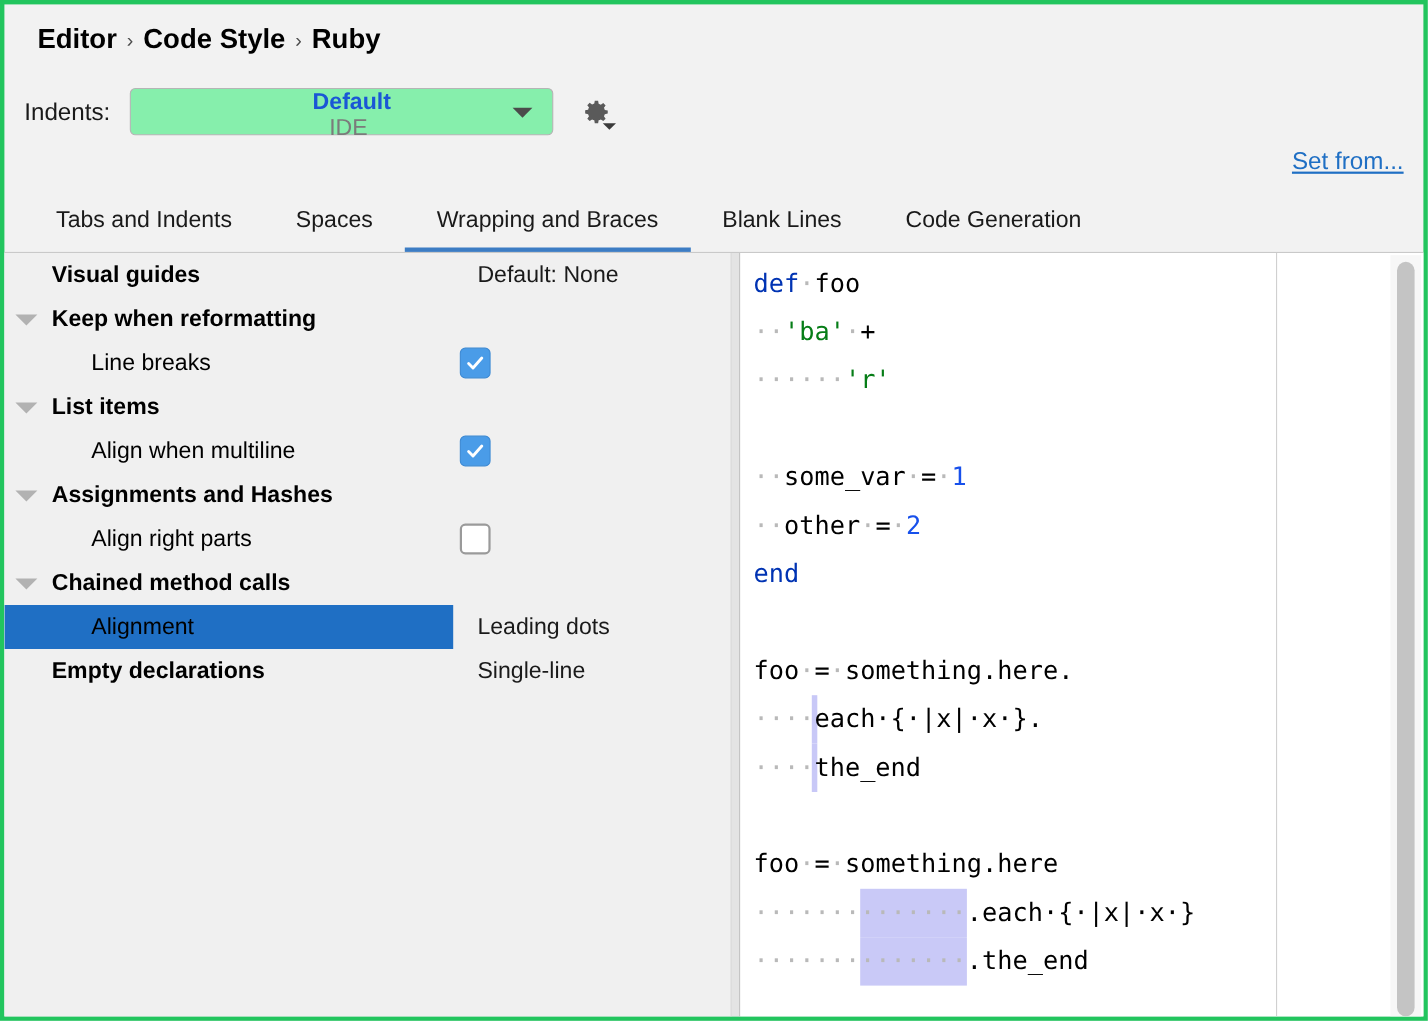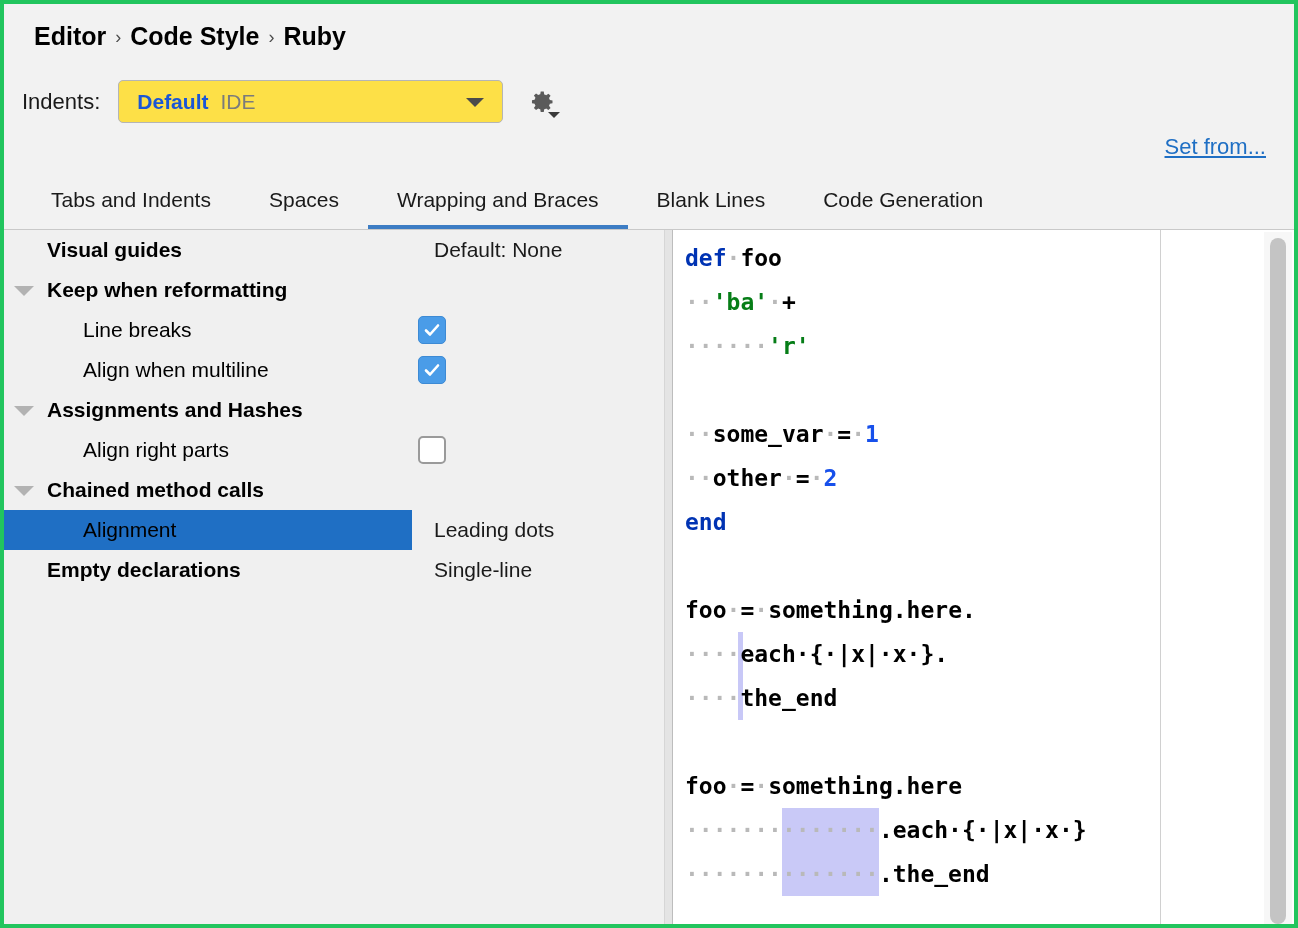--- a/index.html
+++ b/index.html
@@ -54,27 +54,28 @@
     align-items: center;
   }
   .scheme-label {
     font-size: 22px;
     color: #1a1a1a;
     margin-right: 18px;
   }
   .combo {
     width: 385px;
     height: 43px;
-    background: #fde047;
+    background: #86efac;
     border: 1px solid #b5b5b5;
     border-radius: 5px;
     display: flex;
     align-items: center;
     position: relative;
     box-sizing: border-box;
+    flex-direction: column;
   }
   .combo .combo-main {
     font-size: 21px;
     font-weight: bold;
     color: #1a56d6;
     margin-left: 18px;
   }
   .combo .combo-sub {
     font-size: 21px;
     color: #7b7b7b;
@@ -107,21 +108,21 @@
     width: 0;
     height: 0;
     border-left: 6px solid transparent;
     border-right: 6px solid transparent;
     border-top: 6px solid #3a3a3a;
   }
 
   
   .setfrom {
     position: absolute;
-    right: 28px;
+    right: 18px;
     top: 130px;
     font-size: 22px;
     color: #1f6fc4;
     white-space: nowrap;
   }
 
   
   .tabs {
     position: absolute;
     left: 0;
@@ -253,21 +254,20 @@
     top: 0;
     right: 0;
     bottom: 0;
     font-family: "DejaVu Sans Mono", "Liberation Mono", monospace;
     font-size: 23px;
     line-height: 44px;
     white-space: pre;
     padding-top: 6px;
     color: #000;
     overflow: hidden;
-    font-weight: bold;
   }
   .code .ln { position: relative; height: 44px; padding-left: 12px; }
   .kw  { color: #0033b3; }
   .str { color: #067d17; }
   .num { color: #1750eb; }
   .ws  { color: #b9b9b9; }
   .hl-vert {
     position: absolute;
     top: 0;
     height: 44px;
@@ -358,20 +358,24 @@
         </div>
         <div class="trow">
           <div class="tlabel lvl1">Line breaks</div>
           <div class="cbox on">
             <svg width="20" height="20" viewBox="0 0 20 20">
               <path d="M4 10.5 L8 14.5 L16 5.5" stroke="#ffffff" stroke-width="2.6" fill="none" stroke-linecap="round" stroke-linejoin="round"></path>
             </svg>
           </div>
         </div>
         <div class="trow">
+          <div class="tri"></div>
+          <div class="tlabel lvl0">List items</div>
+        </div>
+        <div class="trow">
           <div class="tlabel lvl1">Align when multiline</div>
           <div class="cbox on">
             <svg width="20" height="20" viewBox="0 0 20 20">
               <path d="M4 10.5 L8 14.5 L16 5.5" stroke="#ffffff" stroke-width="2.6" fill="none" stroke-linecap="round" stroke-linejoin="round"></path>
             </svg>
           </div>
         </div>
         <div class="trow">
           <div class="tri"></div>
           <div class="tlabel lvl0">Assignments and Hashes</div>

